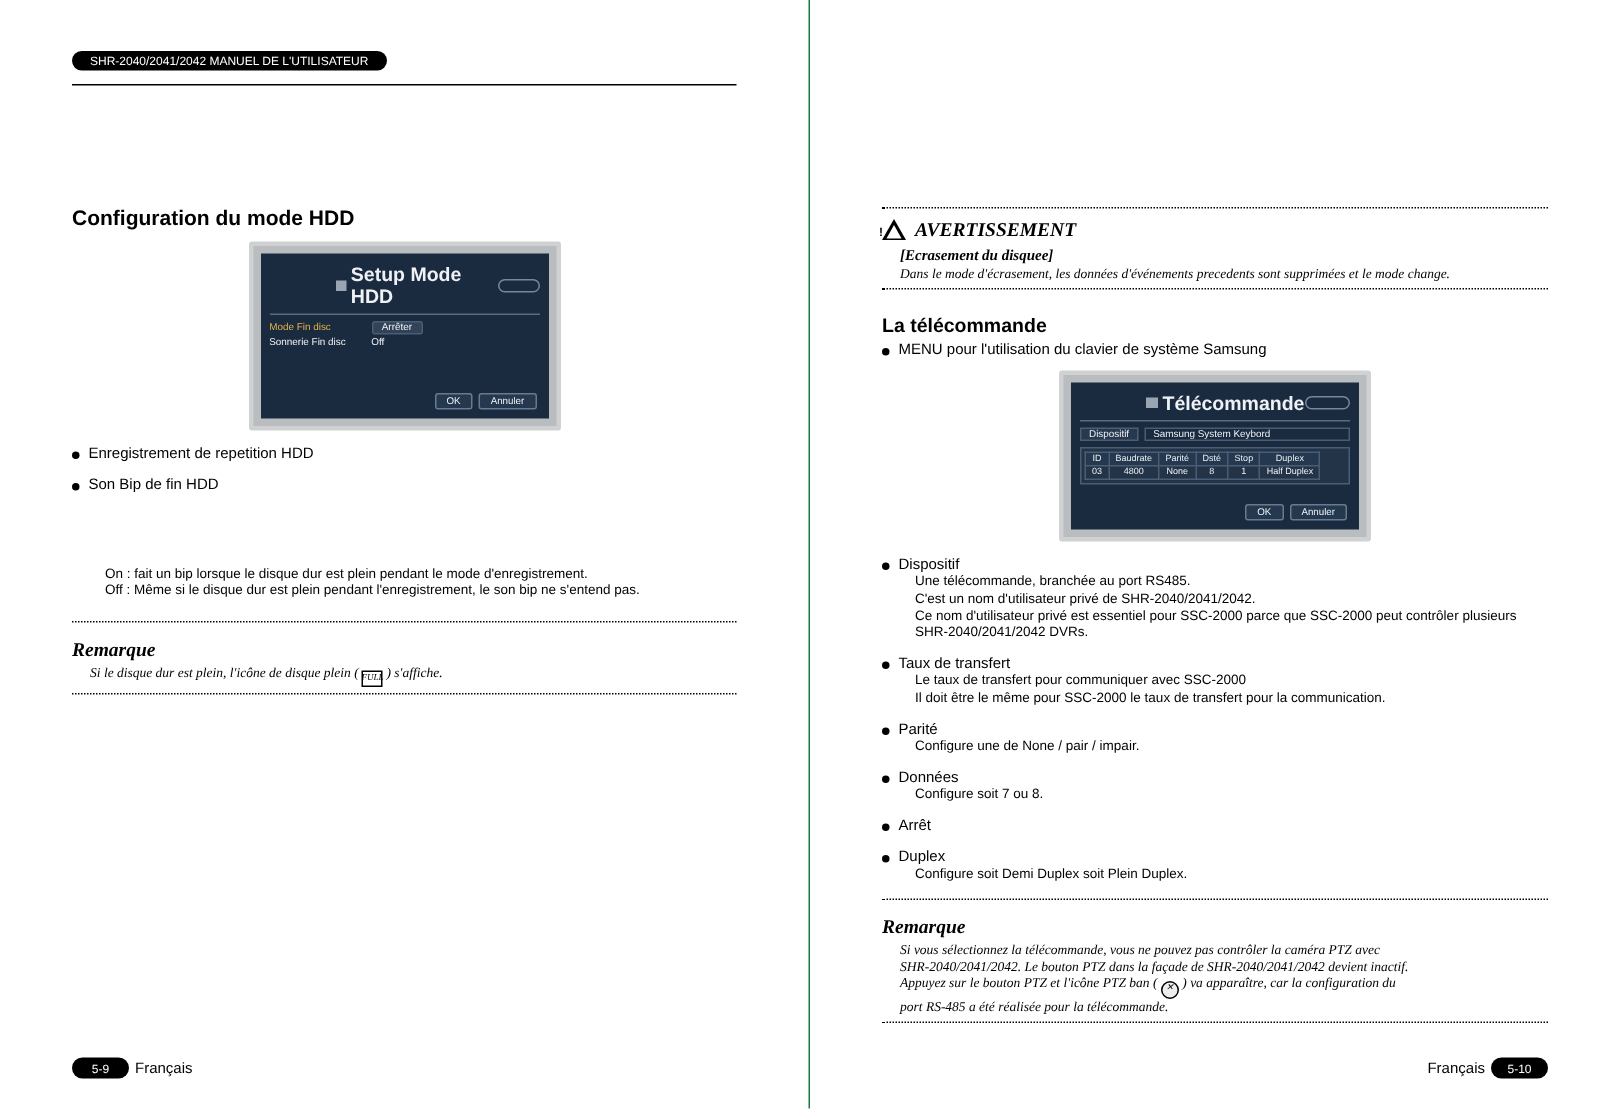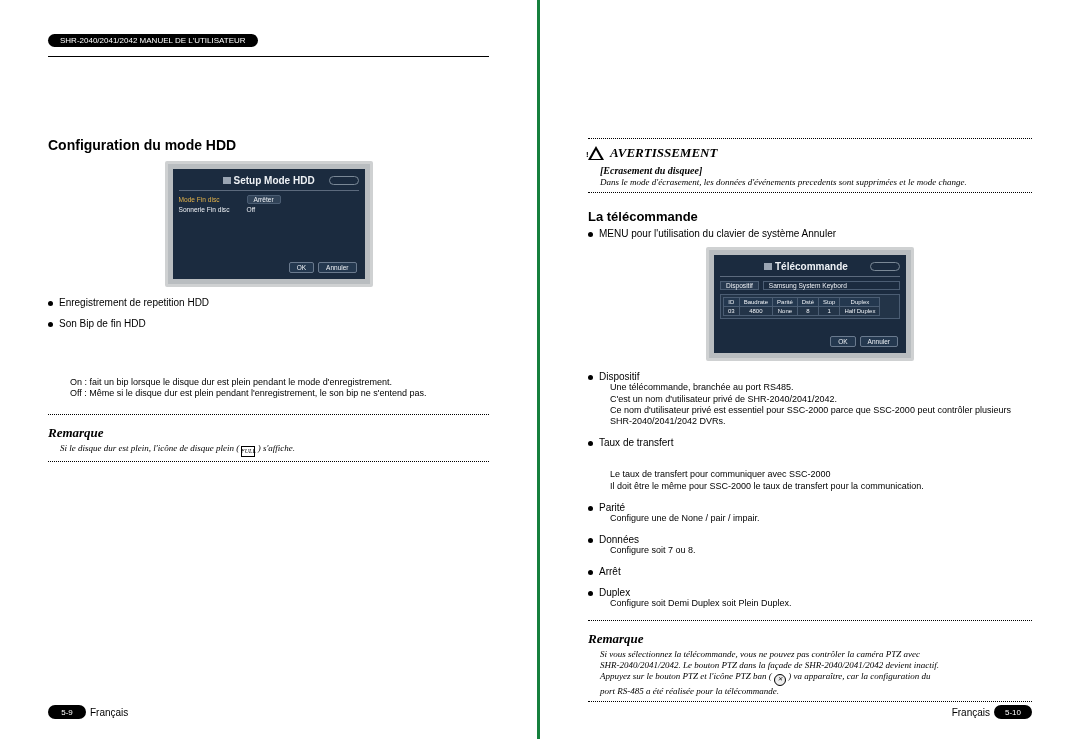--- a/index.html
+++ b/index.html
@@ -17,21 +17,21 @@
     display: flex;
     width: 1080px;
     height: 739px;
   }
   .page {
     width: 540px;
     height: 739px;
     padding: 34px 48px 24px 48px;
     position: relative;
   }
-  .page-left { border-right: 3px solid #15803d; }
+  .page-left { border-right: 1px solid #15803d; }
   .header-pill {
     background: #000;
     color: #fff;
     border-radius: 10px;
     padding: 2px 12px;
     font-size: 8px;
     display: inline-block;
     margin-bottom: 6px;
   }
   .section-title {
@@ -124,21 +124,21 @@
     position: relative;
   }
   .screen-title-row {
     display: flex;
     align-items: center;
     justify-content: space-between;
     margin-bottom: 4px;
   }
   .screen-title {
     font-weight: bold;
-    font-size: 10px;
+    font-size: 13px;
     display: flex;
     align-items: center;
     gap: 3px;
     padding-left: 44px;
   }
   .screen-icon {
     width: 8px; height: 7px; background: #9aa5b3; display: inline-block;
   }
   .brand-oval {
     width: 30px; height: 9px;
@@ -351,21 +351,21 @@
     <div style="padding-left:12px; margin-top:4px;">
       <div class="remarque-subhead">[Ecrasement du disquee]</div>
       <div class="remarque-body">Dans le mode d'écrasement, les données d'événements precedents sont supprimées et le mode change.</div>
     </div>
     <div class="dotted-line"></div>
 
     <div class="sub-title">La télécommande</div>
 
     <div class="bullet-item" style="margin-top:4px;">
       <span class="bullet-dot"></span>
-      <span class="bullet-title">MENU pour l'utilisation du clavier de système Annuler</span>
+      <span class="bullet-title">MENU pour l'utilisation du clavier de système Samsung</span>
     </div>
 
     <div class="screen-wrap">
       <div class="screen">
         <div class="screen-inner" style="min-height:98px;">
           <div class="screen-title-row">
             <span class="screen-title">
               <span class="screen-icon"></span>
               <span>Télécommande</span>
             </span>
@@ -412,21 +412,21 @@
       </div>
     <div class="bullet-body" style="white-space: pre-line;">Une télécommande, branchée au port RS485.</div>
 
     <div class="bullet-body" style="white-space: pre-line;">C'est un nom d'utilisateur privé de SHR-2040/2041/2042.
 Ce nom d'utilisateur privé est essentiel pour SSC-2000 parce que SSC-2000 peut contrôler plusieurs  SHR-2040/2041/2042 DVRs.</div>
 
     <div class="bullet-item">
         <span class="bullet-dot"></span>
         <span class="bullet-title">Taux de transfert</span>
       </div>
-    <div class="bullet-body" style="white-space: pre-line; margin-top: 21px;">Le taux de transfert pour communiquer avec SSC-2000
+    <div class="bullet-body" style="white-space: pre-line;">Le taux de transfert pour communiquer avec SSC-2000
 Il doit être le même pour SSC-2000 le taux de transfert pour la communication.</div>
 
     <div class="bullet-item">
         <span class="bullet-dot"></span>
         <span class="bullet-title">Parité</span>
       </div>
     <div class="bullet-body">Configure une de None / pair / impair.</div>
 
     <div class="bullet-item">
         <span class="bullet-dot"></span>

